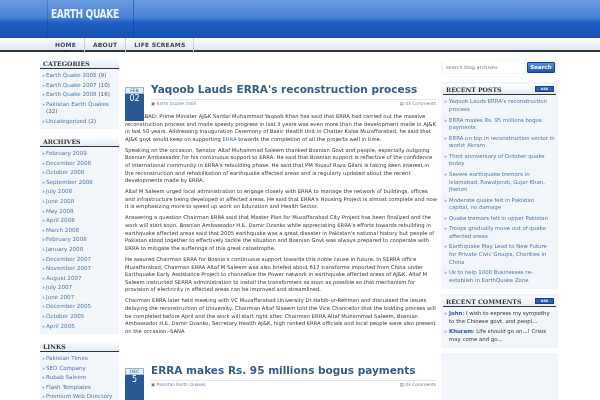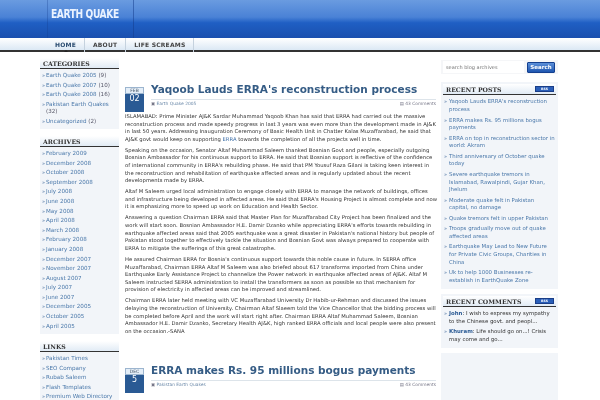--- a/index.html
+++ b/index.html
@@ -16,21 +16,21 @@
 .widget{background:#f2f5f9;margin-bottom:7px;padding-bottom:3px;}
 .widget-title{font-family:"DejaVu Serif",serif;font-weight:bold;font-size:6.2px;color:#333;padding:2px 3px;background:linear-gradient(#fff,#e1ebf5);border-bottom:1px solid #333;height:11px;margin-bottom:2px;}
 .widget ul{list-style:none;}
 .widget li{font-size:5.6px;color:#4a78aa;padding:1.3px 3px 1.3px 6px;line-height:1.25;position:relative;}
 .widget li:before{content:"»";position:absolute;left:2px;color:#5b7ea8;font-size:5px;}
 .widget li span.count{color:#556;}
 #main{position:absolute;left:121px;top:80px;width:320px;}
 .post-head{position:relative;height:31px;}
 .date-box{position:absolute;left:4px;top:7px;width:19px;}
 .date-month{display:block;font-size:4.5px;text-align:center;color:#456;background:#e4eef8;border:1px solid #9cb5cf;height:7px;line-height:6px;}
-.date-day{display:block;font-size:8px;text-align:center;color:#fff;background:#2a5a94;height:18px;line-height:10px;}
+.date-day{display:block;font-size:8px;text-align:center;color:#fff;background:#2a5a94;height:27px;line-height:10px;}
 .post-title{position:absolute;left:30px;top:3px;font-size:10.5px;font-weight:bold;color:#355c85;white-space:nowrap;}
 .post-meta{position:absolute;left:30px;top:19px;width:285px;border-top:1px solid #dde4ea;font-size:4.4px;color:#778;padding-top:1px;}
 .post-meta .cat{color:#6a88a8;}
 .post-meta .comments{position:absolute;right:0;top:1px;color:#778;}
 .post-body{padding:2px 4px 4px 4px;}
 .post-body p{font-size:5.25px;line-height:1.45;color:#333;margin-bottom:3.4px;}
 .post-body a{color:#3d6fa8;text-decoration:none;}
 .post-sep{height:18px;}
 #right{position:absolute;left:441px;top:60px;width:117px;}
 .search-row{display:flex;align-items:center;height:14px;padding:1px 2px;margin-bottom:8px;}

